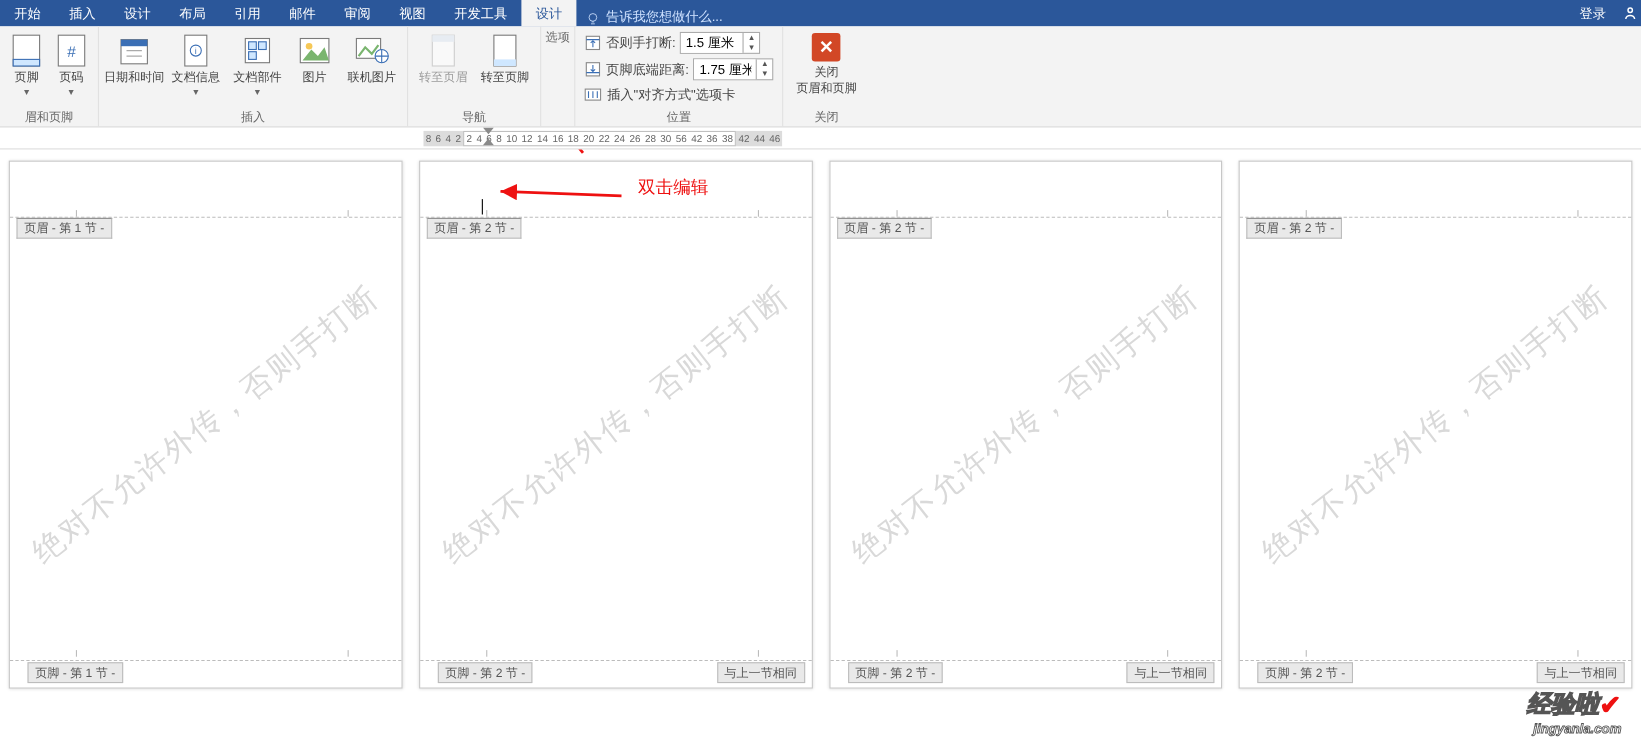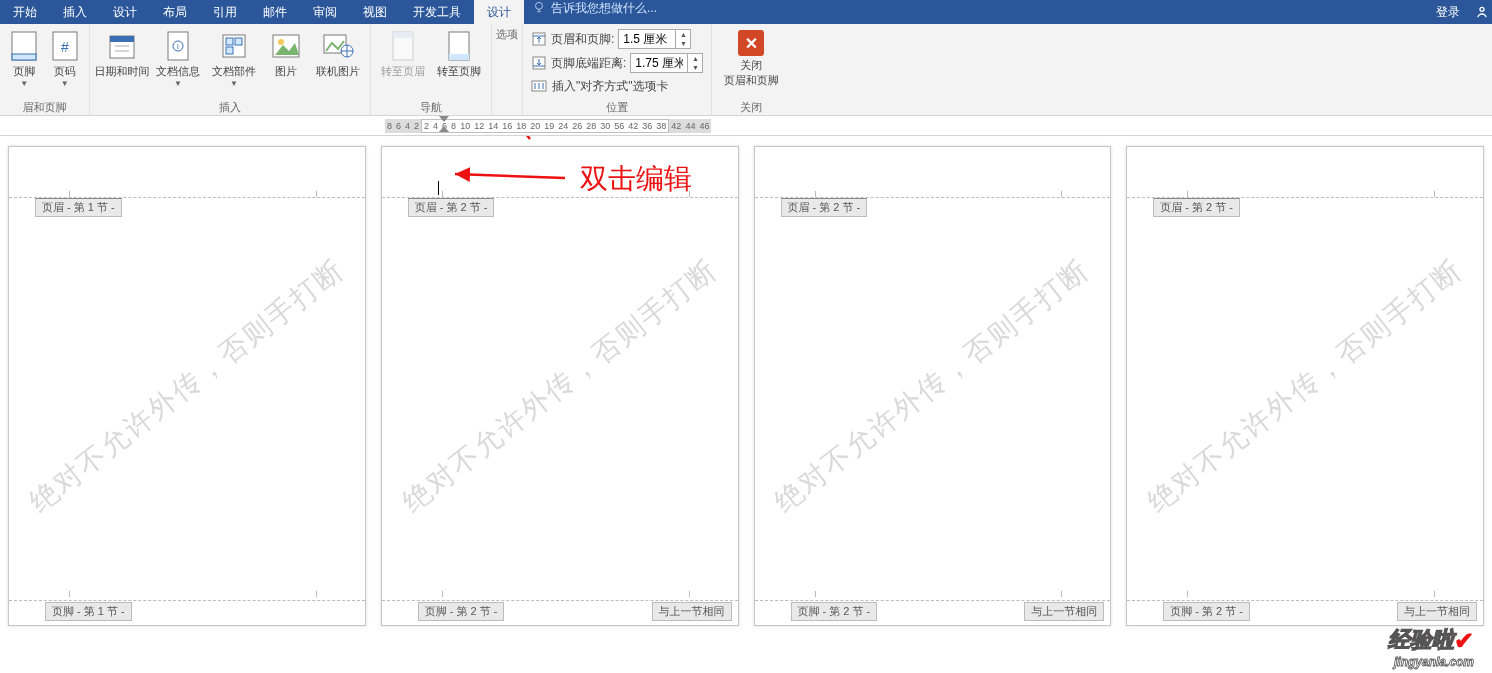--- a/index.html
+++ b/index.html
@@ -2,21 +2,21 @@
 <html><head>
 <meta charset="utf-8">
 <style>
   * { margin:0; padding:0; box-sizing:border-box; font-family:"Microsoft YaHei","Segoe UI",sans-serif; }
   body { background:#fff; width:1492px; height:673px; overflow:hidden; font-size:12px; color:#444; }
 
   
   .menu-bar{display:flex;align-items:stretch;background:#2b579a;color:#fff;height:24px;user-select:none;}
   .menu-bar .tab{padding:0 13px;line-height:24px;font-size:12px;cursor:pointer;}
   .menu-bar .tab.active{background:#f3f3f3;color:#2b579a;}
-  .menu-bar .tell{display:flex;align-items:flex-start;padding:0 8px;color:#cfe2ff;font-size:12px;gap:5px;}
+  .menu-bar .tell{display:flex;align-items:flex-end;padding:0 8px;color:#cfe2ff;font-size:12px;gap:5px;}
   .menu-bar .tell svg{width:14px;height:14px;fill:none;stroke:#cfe2ff;stroke-width:1.3;}
   .menu-bar .spacer{flex:1;}
   .menu-bar .login{padding:0 12px;line-height:24px;cursor:pointer;text-align:center;}
   .menu-bar .share-ic{width:20px;display:flex;align-items:center;justify-content:center;}
 
   
   .ribbon{display:flex;height:92px;background:#f3f3f3;border-bottom:1px solid #d4d4d4;}
   .grp{display:flex;flex-direction:column;border-right:1px solid #e1e1e1;padding:2px 4px 0 4px;}
   .grp-row{display:flex;align-items:flex-start;flex:1;}
   .grp-label{text-align:center;font-size:11px;color:#666;height:16px;line-height:16px;}
@@ -48,29 +48,29 @@
   .indent-marker{position:absolute;top:0;left:439px;}
   .indent-marker::before{content:"";position:absolute;top:0;left:0;border-left:5px solid transparent;border-right:5px solid transparent;border-top:6px solid #8a8a8a;}
   .indent-marker::after{content:"";position:absolute;top:10px;left:0;border-left:5px solid transparent;border-right:5px solid transparent;border-bottom:6px solid #8a8a8a;}
 
   
   .canvas{background:#fff;height:537px;position:relative;overflow:hidden;}
   .pages{display:flex;gap:15px;padding:10px 8px;}
   .page{position:relative;background:#fff;border:1px solid #c7c7c7;box-shadow:0 0 3px rgba(0,0,0,.15);width:358px;height:480px;}
   .page .dash-top{position:absolute;top:50px;left:0;right:0;border-top:1px dashed #bcbcbc;}
   .page .dash-bot{position:absolute;bottom:24px;left:0;right:0;border-top:1px dashed #bcbcbc;}
-  .tag{position:absolute;background:#e9e9e9;border:1px solid #bcbcbc;font-size:11px;padding:1px 6px;color:#555;white-space:nowrap;margin-left:20px;}
+  .tag{position:absolute;background:#e9e9e9;border:1px solid #bcbcbc;font-size:11px;padding:1px 6px;color:#555;white-space:nowrap;}
   .tag.tl{top:51px;left:6px;border-top:1px solid #8a8a8a;}
   .tag.bl{bottom:4px;left:16px;}
   .tag.br{bottom:4px;right:6px;}
   .cursor-mark{position:absolute;top:34px;left:56px;width:1px;height:14px;background:#000;}
   .wm{position:absolute;top:50%;left:50%;transform:translate(-50%,-50%) rotate(-38deg);font-size:28px;color:#d9d9d9;white-space:nowrap;letter-spacing:2px;font-weight:500;}
   .tick{position:absolute;width:1px;height:6px;background:#bcbcbc;}
   .arrow{position:absolute;pointer-events:none;}
-  .dbl-label{position:absolute;color:#e11;font-size:28px;font-family:"SimSun","NSimSun",serif;}
+  .dbl-label{position:absolute;color:#e11;font-size:16px;font-family:"SimSun","NSimSun",serif;}
 
   
   .site-wm{position:absolute;right:18px;bottom:4px;text-align:right;font-style:italic;}
   .site-wm .big{font-size:22px;color:#b91c1c;font-weight:bold;-webkit-text-stroke:1.2px #555;}
   .site-wm .chk{color:#e11;font-size:24px;font-weight:bold;font-style:normal;display:inline-block;transform:translateY(2px);}
   .site-wm .url{font-size:12px;color:#fff;-webkit-text-stroke:.8px #555;font-weight:bold;}
 </style>
 </head>
 <body>
 
@@ -221,21 +221,21 @@
 
   <div class="grp">
     <div class="grp-row">
       <div class="mini-col">
         <div class="pos-row">
           <svg width="16" height="16" viewBox="0 0 16 16">
               <rect x="2" y="2" width="12" height="12" fill="#fff" stroke="#888"></rect>
               <line x1="2" y1="5" x2="14" y2="5" stroke="#3b6fb5"></line>
               <path d="M8 6 L8 12 M6 8 L8 6 L10 8" fill="none" stroke="#3b6fb5"></path>
             </svg>
-          <span class="lbl">页眉和页脚:</span>
+          <span class="lbl">否则手打断:</span>
           <div class="spin">
             <input value="1.5 厘米" style="">
             <div class="spin-btns">
                 <span>▲</span>
                 <span>▼</span>
               </div>
           </div>
         </div>
         <div class="pos-row">
           <svg width="16" height="16" viewBox="0 0 16 16">
@@ -290,21 +290,21 @@
         <span class="ruler-num">2</span>
         <span class="ruler-num">4</span>
         <span class="ruler-num">6</span>
         <span class="ruler-num">8</span>
         <span class="ruler-num">10</span>
         <span class="ruler-num">12</span>
         <span class="ruler-num">14</span>
         <span class="ruler-num">16</span>
         <span class="ruler-num">18</span>
         <span class="ruler-num">20</span>
-        <span class="ruler-num">19</span>
+        <span class="ruler-num">22</span>
         <span class="ruler-num">24</span>
         <span class="ruler-num">26</span>
         <span class="ruler-num">28</span>
         <span class="ruler-num">30</span>
         <span class="ruler-num">56</span>
         <span class="ruler-num">42</span>
         <span class="ruler-num">36</span>
         <span class="ruler-num">38</span>
       </div>
     <div class="败ler-inactive ruler-inactive" id="ruler-right">

